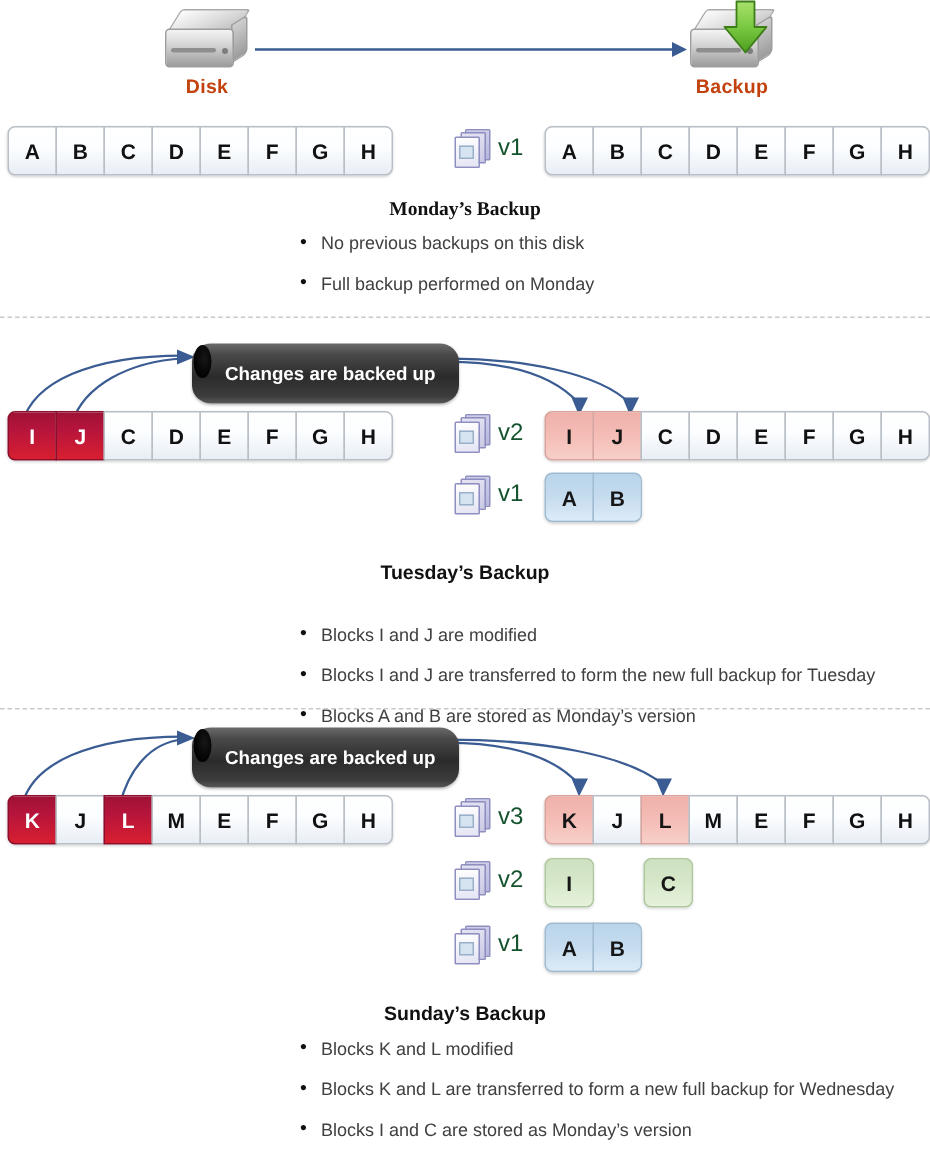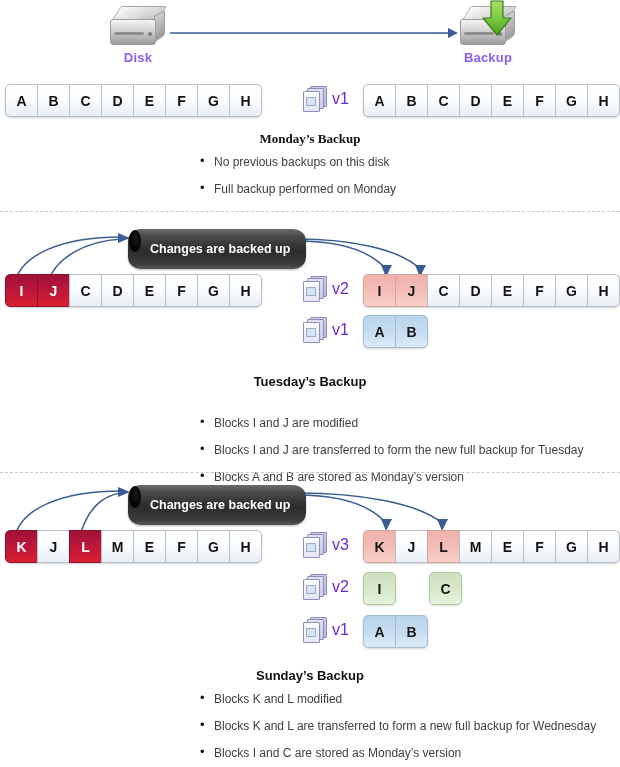--- a/index.html
+++ b/index.html
@@ -16,21 +16,21 @@
   .section { position: absolute; left: 0; width: 620px; }
   .divider {
     position: absolute; left: 0; width: 620px; height: 0;
     border-top: 1px dashed #c9c9c9;
   }
 
   
   .icon-row { position: absolute; left: 0; top: 0; width: 620px; height: 78px; }
   .disk-wrap { position: absolute; text-align: center; }
   .icon-label {
-    font-size: 13px; font-weight: bold; color: #8b5cf6;
+    font-size: 13px; font-weight: bold; color: #c2410c;
     margin-top: 2px; letter-spacing: .2px;
   }
 
   
   .disk {
     position: relative; width: 56px; height: 42px; margin: 0 auto;
   }
   .disk .top {
     position: absolute; left: 6px; top: 0; width: 46px; height: 16px;
     background: linear-gradient(150deg,#fdfdfd 0%, #dcdcdc 55%, #bcbcbc 100%);
@@ -112,21 +112,21 @@
     border: 1px solid #8e8ec0; border-radius: 1px;
   }
   .docicon .s3 { left: 7px; top: 0; background: linear-gradient(170deg,#cfcfea,#b8b8dd); }
   .docicon .s2 { left: 4px; top: 2px; background: linear-gradient(170deg,#e3e3f3,#c9c9e4); }
   .docicon .s1 { left: 0px; top: 5px; }
   .docicon .inner {
     position: absolute; left: 3px; top: 11px; width: 10px; height: 9px;
     background: #d6e4f2; border: 1px solid #9ab0c8;
   }
   .ver-text {
-    font-size: 16px; color: #6d28d9; margin-left: 5px; font-weight: normal; text-align: center;
+    font-size: 16px; color: #14532d; margin-left: 5px; font-weight: normal; text-align: center;
   }
 
   
   .pill {
     position: absolute; height: 40px;
     background: linear-gradient(180deg,#6b6b6b 0%,#4a4a4a 18%,#2b2b2b 55%,#3d3d3d 88%,#585858 100%);
     border-radius: 13px / 12px;
     display: flex; align-items: center; justify-content: center;
     color: #ffffff; font-size: 12.5px; font-weight: bold;
     padding: 0 16px 0 22px;

